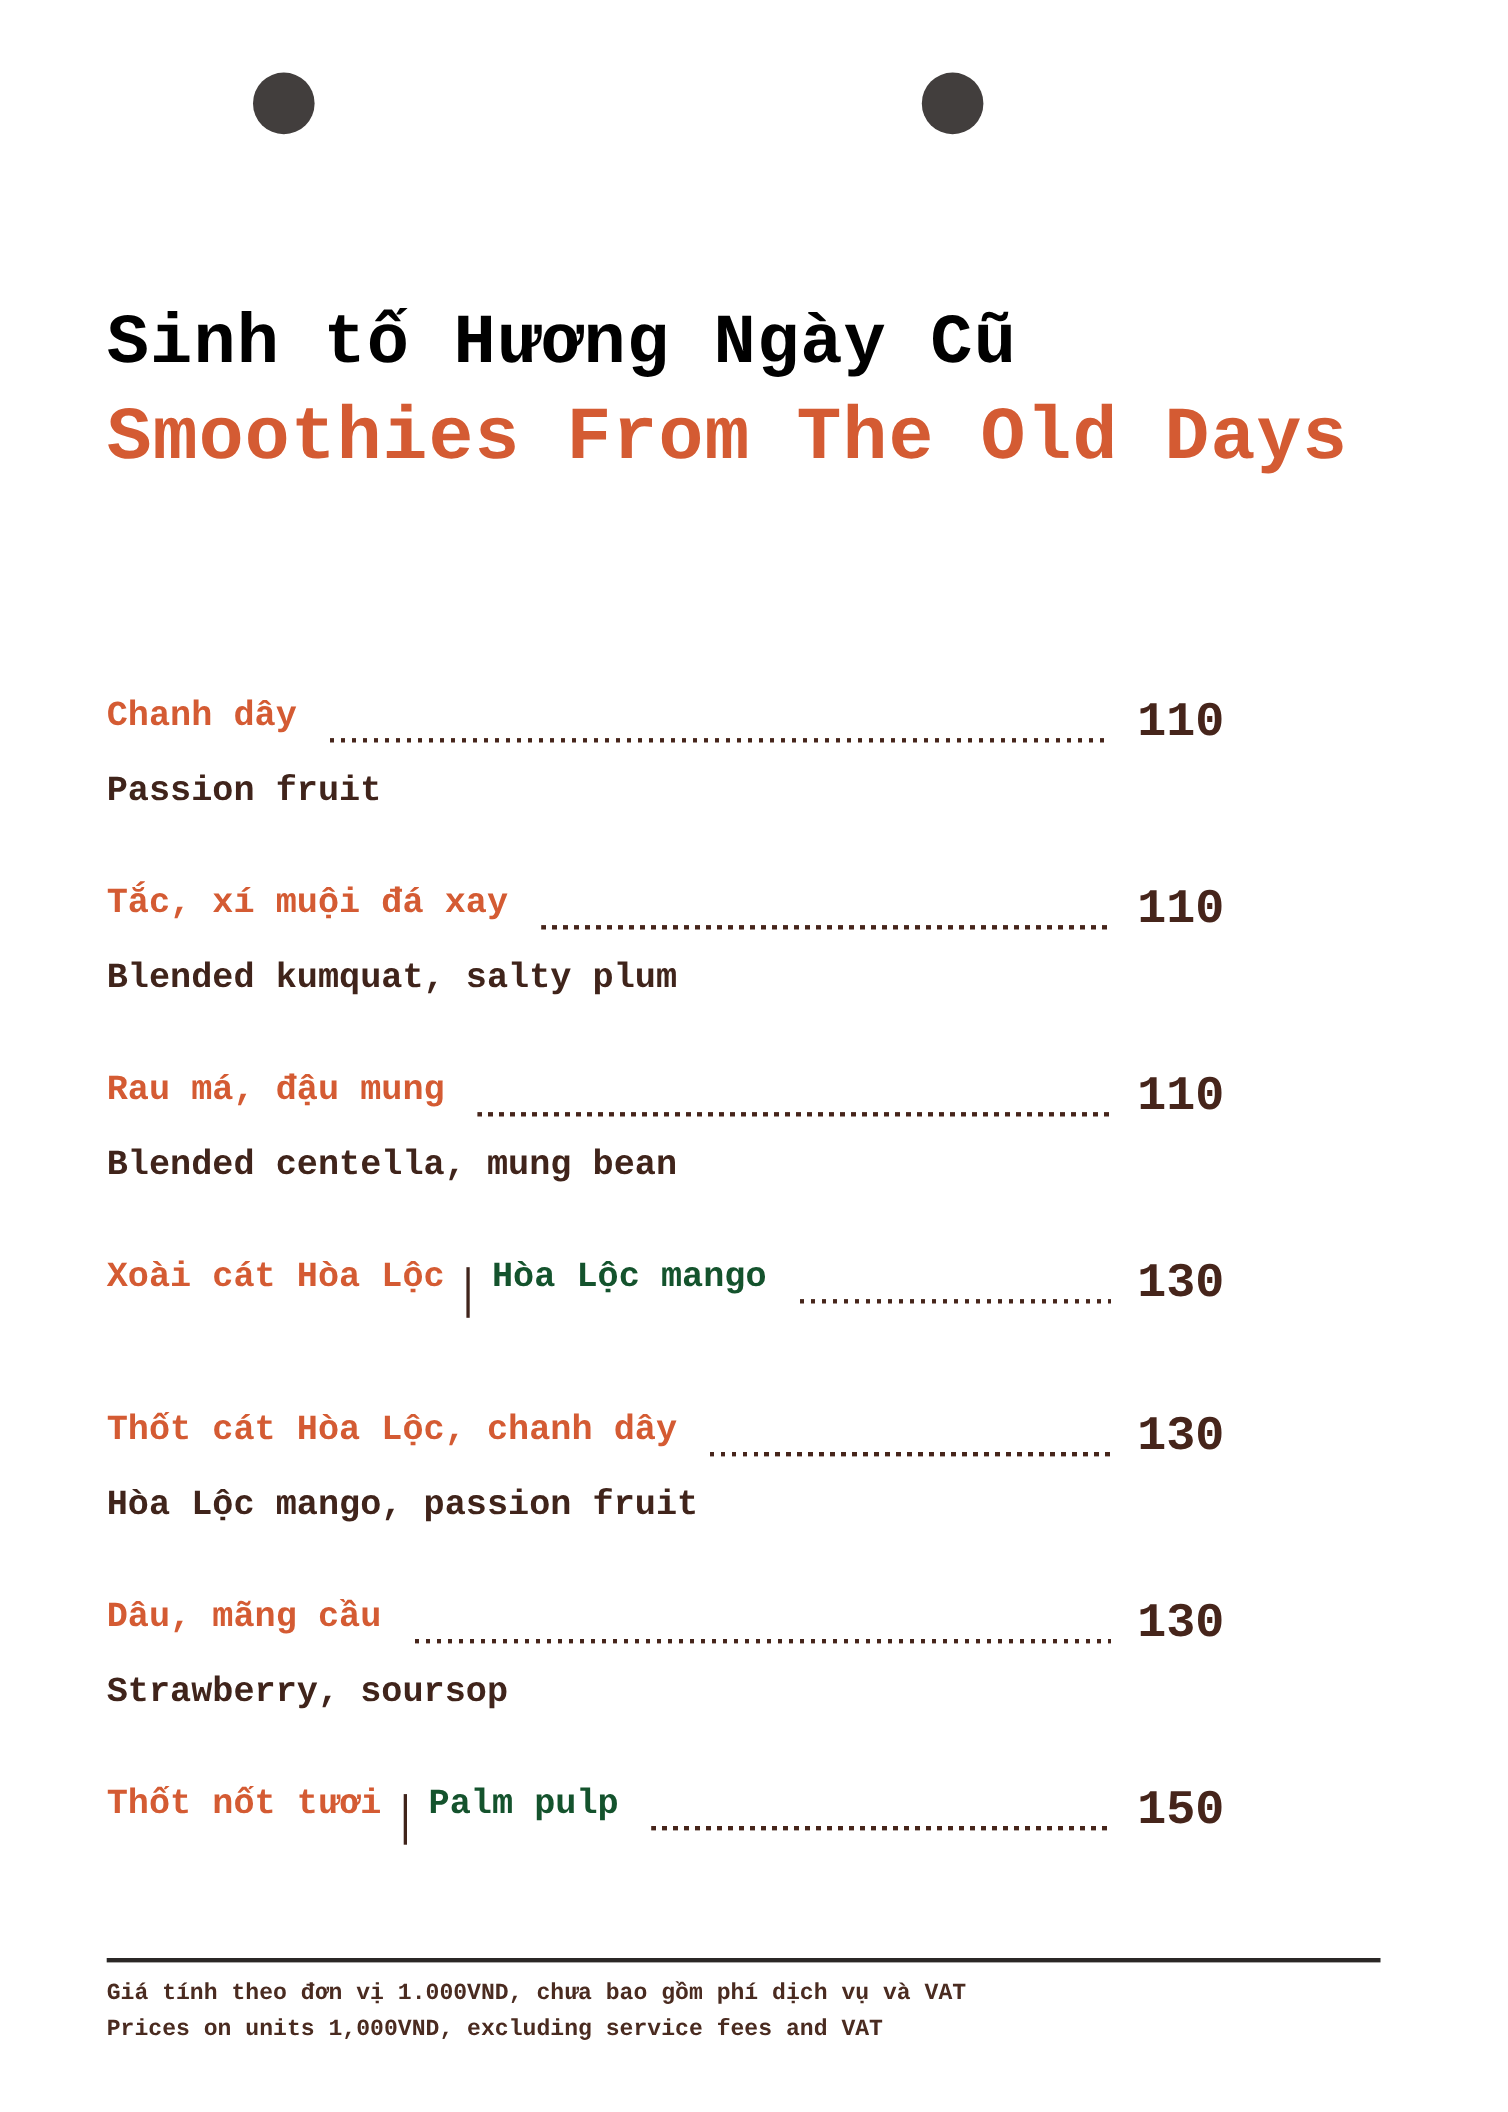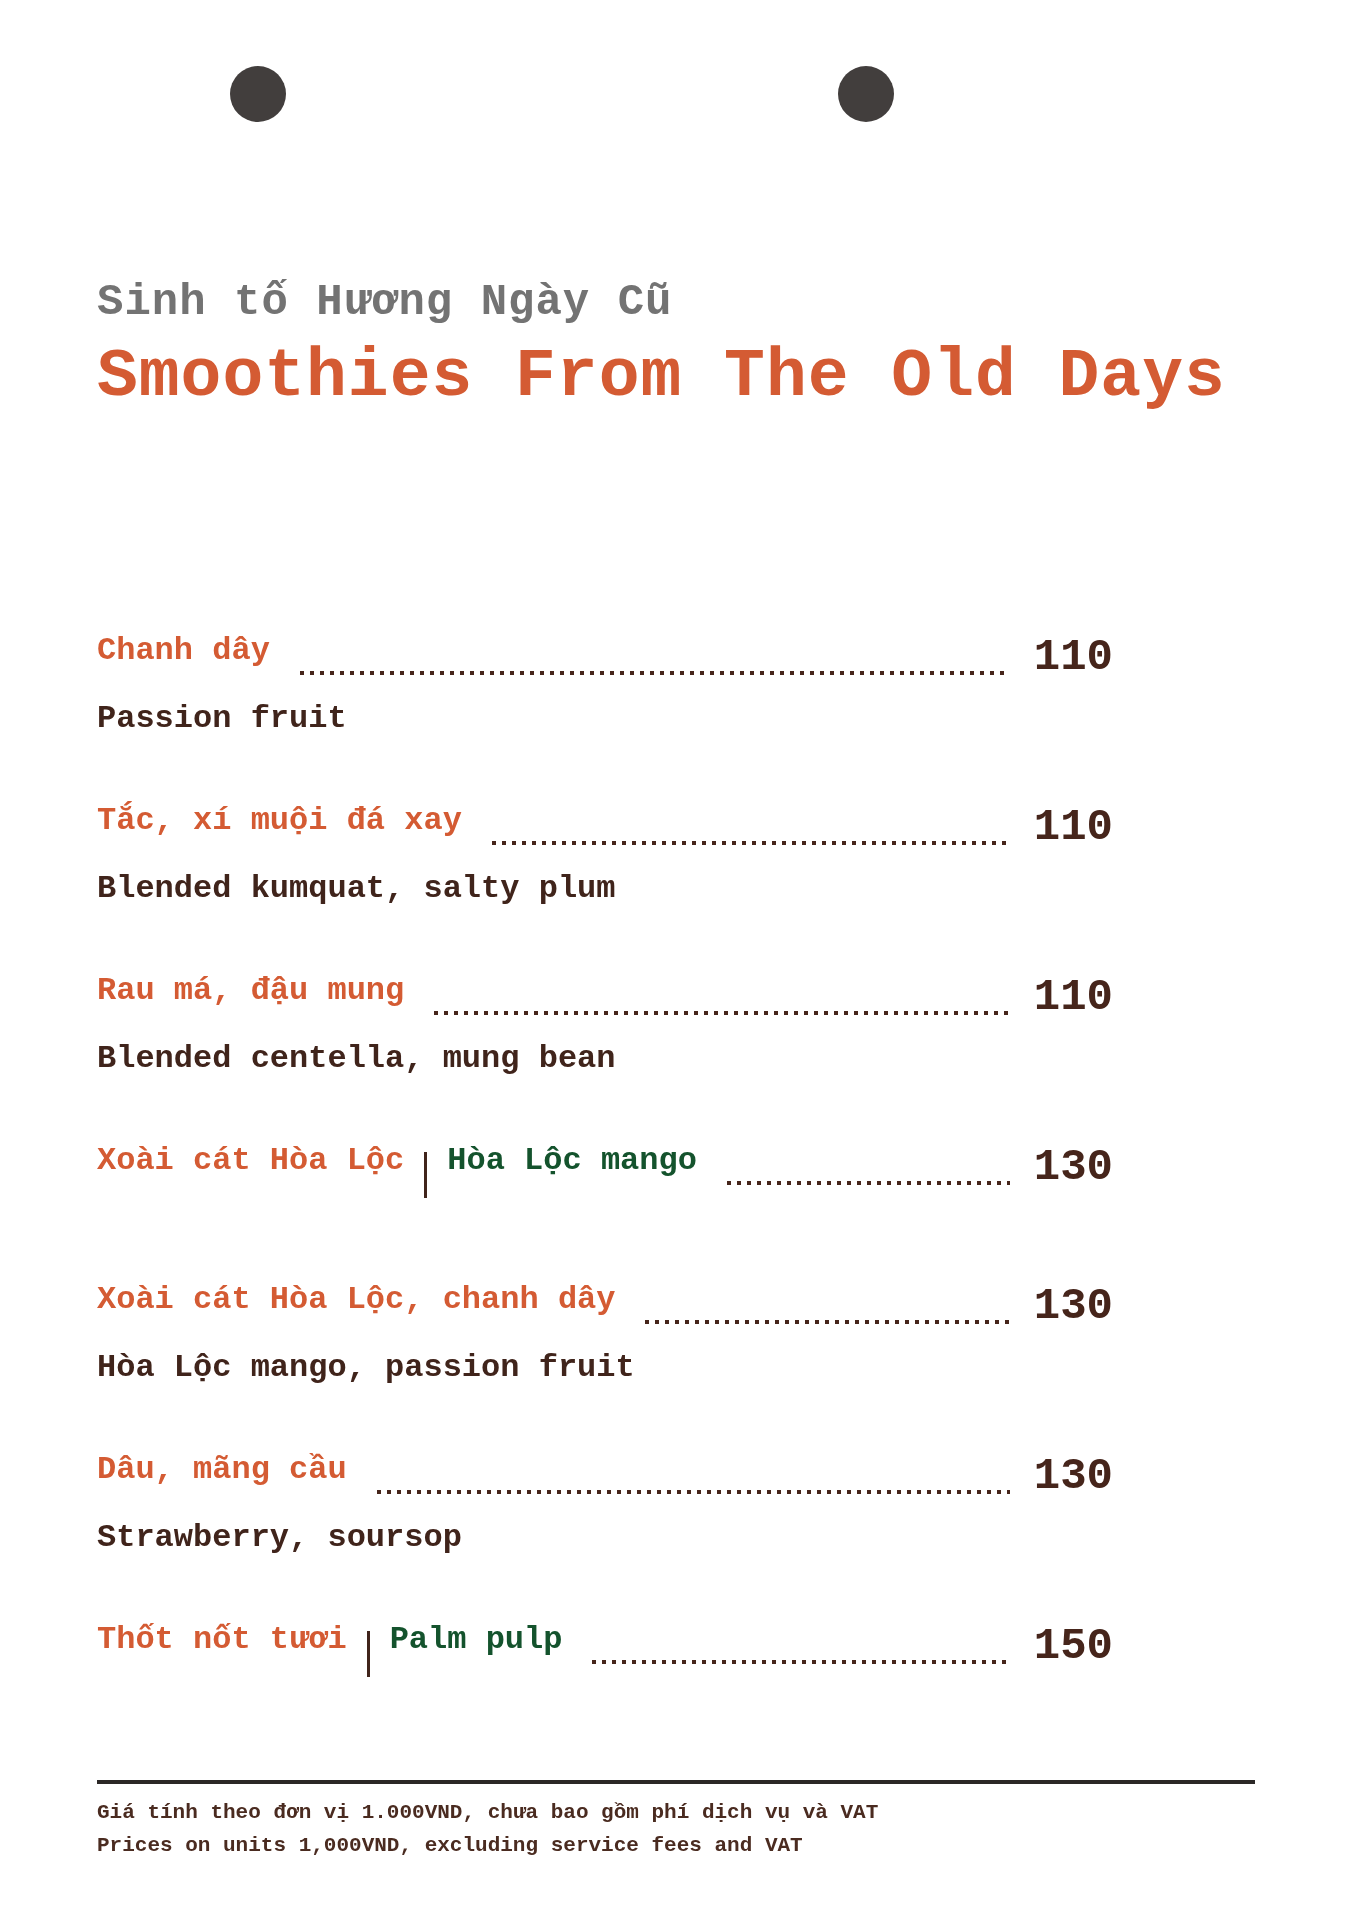--- a/index.html
+++ b/index.html
@@ -19,23 +19,23 @@
     border-radius: 50%;
     background: #423e3d;
     top: 66px;
   }
   .decor-dot.left  { left: 230px; }
   .decor-dot.right { left: 838px; }
 
   
   .header { position: absolute; left: 97px; top: 278px; }
   .title-vi {
-    font-size: 44px;
-    font-weight: bold;
-    color: #737373;
+    font-size: 64px;
+    font-weight: bold;
+    color: #000000;
     letter-spacing: 1px;
     line-height: 1.1;
     white-space: nowrap;
   }
   .title-en {
     margin-top: 14px;
     font-size: 68px;
     font-weight: bold;
     color: #d45b33;
     letter-spacing: 1px;
@@ -160,21 +160,21 @@
         <span class="name-vi">Xoài cát Hòa Lộc</span>
         <span class="pipe-sep"></span>
         <span class="name-en-inline">Hòa Lộc mango</span>
         <span class="leader"></span>
         <span class="price">130</span>
       </div>
     </div>
 
     <div class="menu-item">
       <div class="item-row">
-        <span class="name-vi">Xoài cát Hòa Lộc, chanh dây</span>
+        <span class="name-vi">Thốt cát Hòa Lộc, chanh dây</span>
         <span class="leader"></span>
         <span class="price">130</span>
       </div>
       <div class="name-en-sub">Hòa Lộc mango, passion fruit</div>
     </div>
 
     <div class="menu-item">
       <div class="item-row">
         <span class="name-vi">Dâu, mãng cầu</span>
         <span class="leader"></span>

